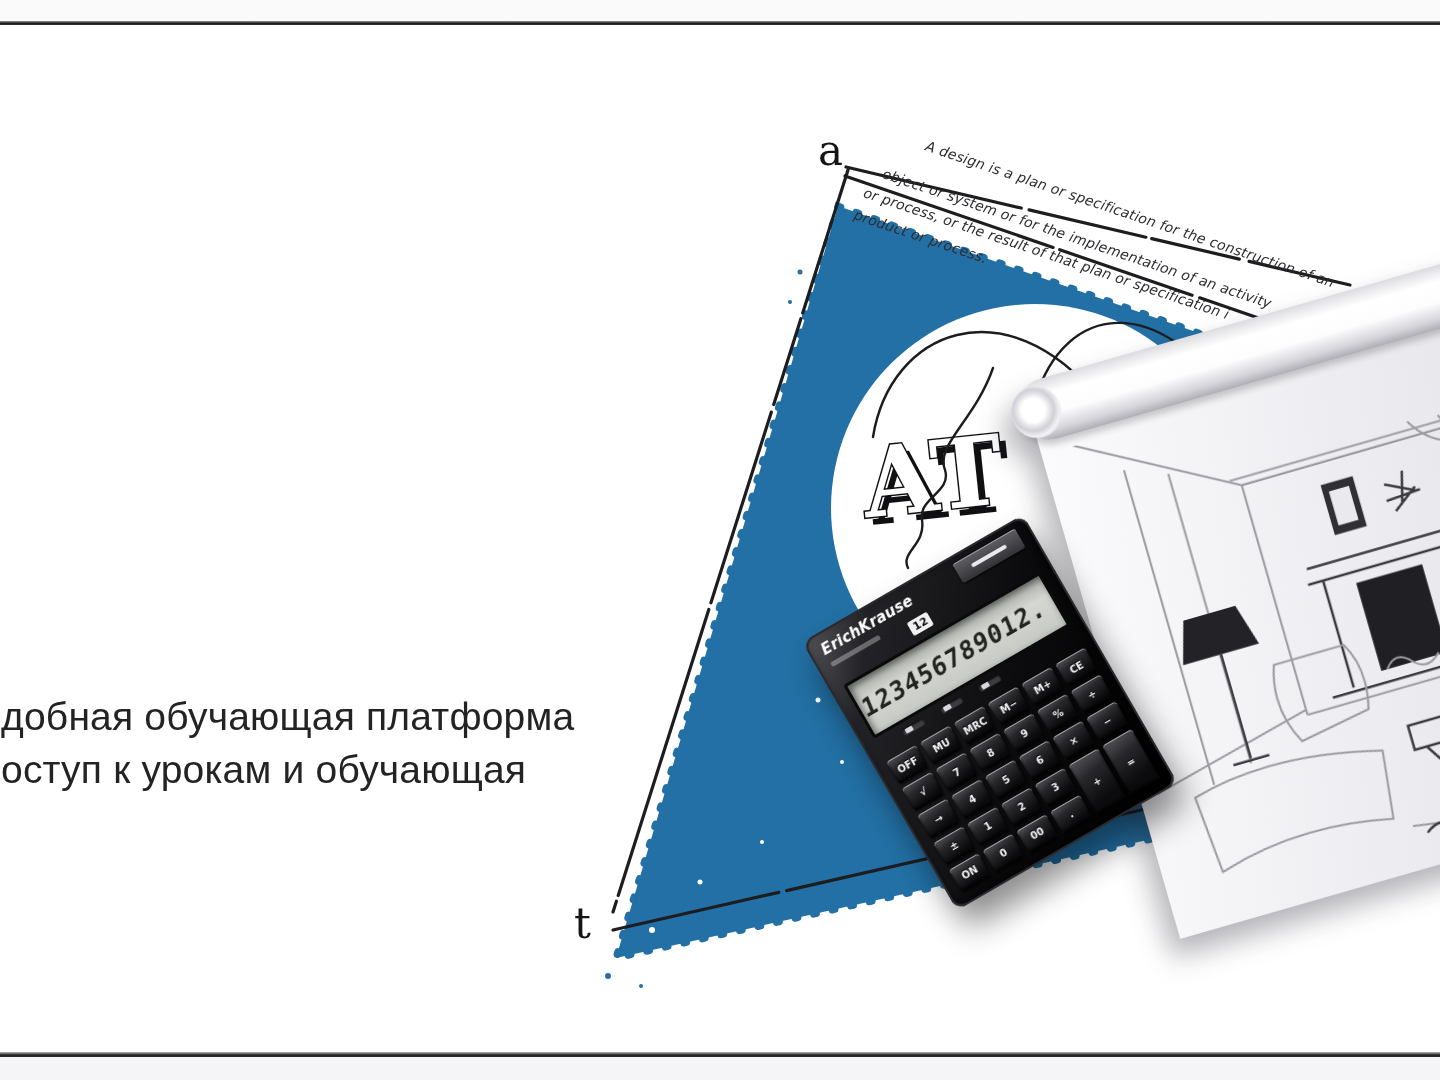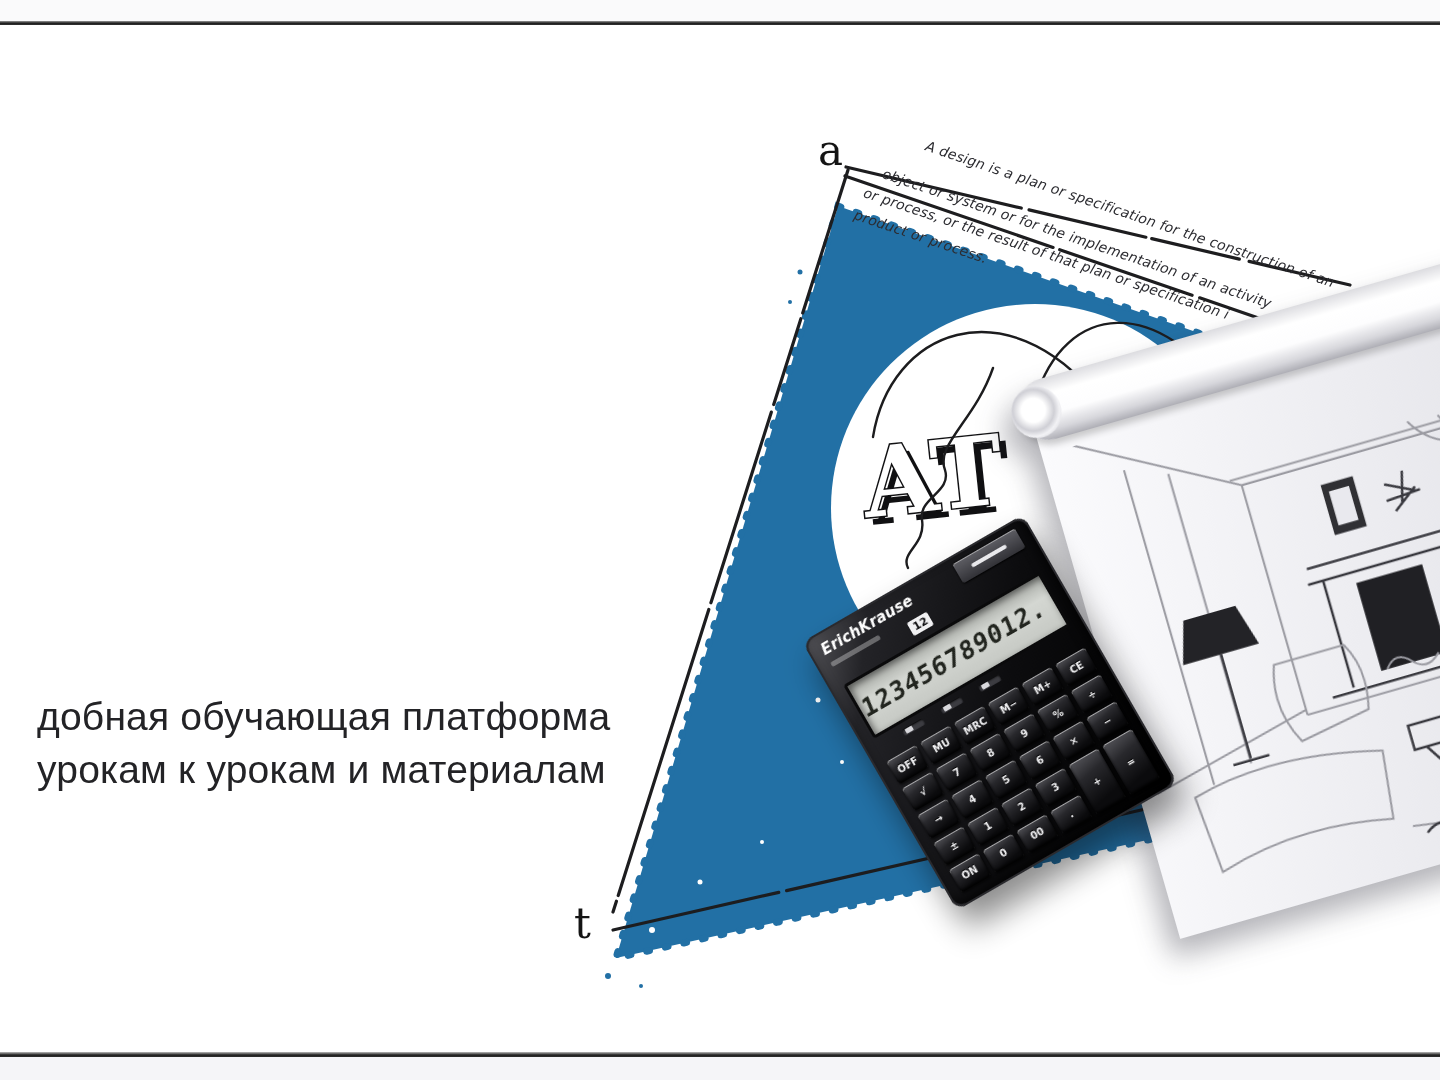--- a/index.html
+++ b/index.html
@@ -9,21 +9,21 @@
   
   .strip-top{position:absolute;left:0;top:0;width:1440px;height:21px;background:#fafafb;}
   .rule-top{position:absolute;left:0;top:21px;width:1440px;height:4px;
             background:linear-gradient(180deg,#9a9a9a 0%,#1c1c1c 55%,#333 100%);}
   .rule-bottom{position:absolute;left:0;top:1052px;width:1440px;height:5px;
             background:linear-gradient(180deg,#bdbdbd 0%,#1f1f1f 60%,#303030 100%);}
   .strip-bottom{position:absolute;left:0;top:1057px;width:1440px;height:23px;background:#f5f5f8;}
 
   
   .hero{position:absolute;left:1px;top:690px;color:#232326;font-size:39px;line-height:53px;
-        letter-spacing:.2px;font-family:"Liberation Sans",sans-serif;padding-left:36px;}
+        letter-spacing:.2px;font-family:"Liberation Sans",sans-serif;}
   .hero div{white-space:nowrap;}
 
   
   .quote{position:absolute;left:930px;top:134px;transform:rotate(18.6deg);transform-origin:0 0;
          font-family:"DejaVu Sans",sans-serif;font-style:italic;font-size:14px;color:#2c2c31;
          letter-spacing:.2px;}
   .quote div{white-space:nowrap;line-height:24px;}
   .quote .q1{margin-left:0;}
   .quote .q2{margin-left:-32px;margin-top:16px;}
   .quote .q3{margin-left:-44px;}
@@ -230,20 +230,20 @@
         <div class="key key-tall">=</div>
         <div class="key">ON</div>
         <div class="key">0</div>
         <div class="key">00</div>
         <div class="key">.</div>
       </div>
   </div>
 
   <div class="hero">
     <div>добная обучающая платформа</div>
-    <div>урокам к урокам и материалам</div>
+    <div>оступ к урокам и обучающая</div>
   </div>
 
   <div class="strip-top"></div>
   <div class="rule-top"></div>
   <div class="rule-bottom"></div>
   <div class="strip-bottom"></div>
 </div>
 
 </body></html>

